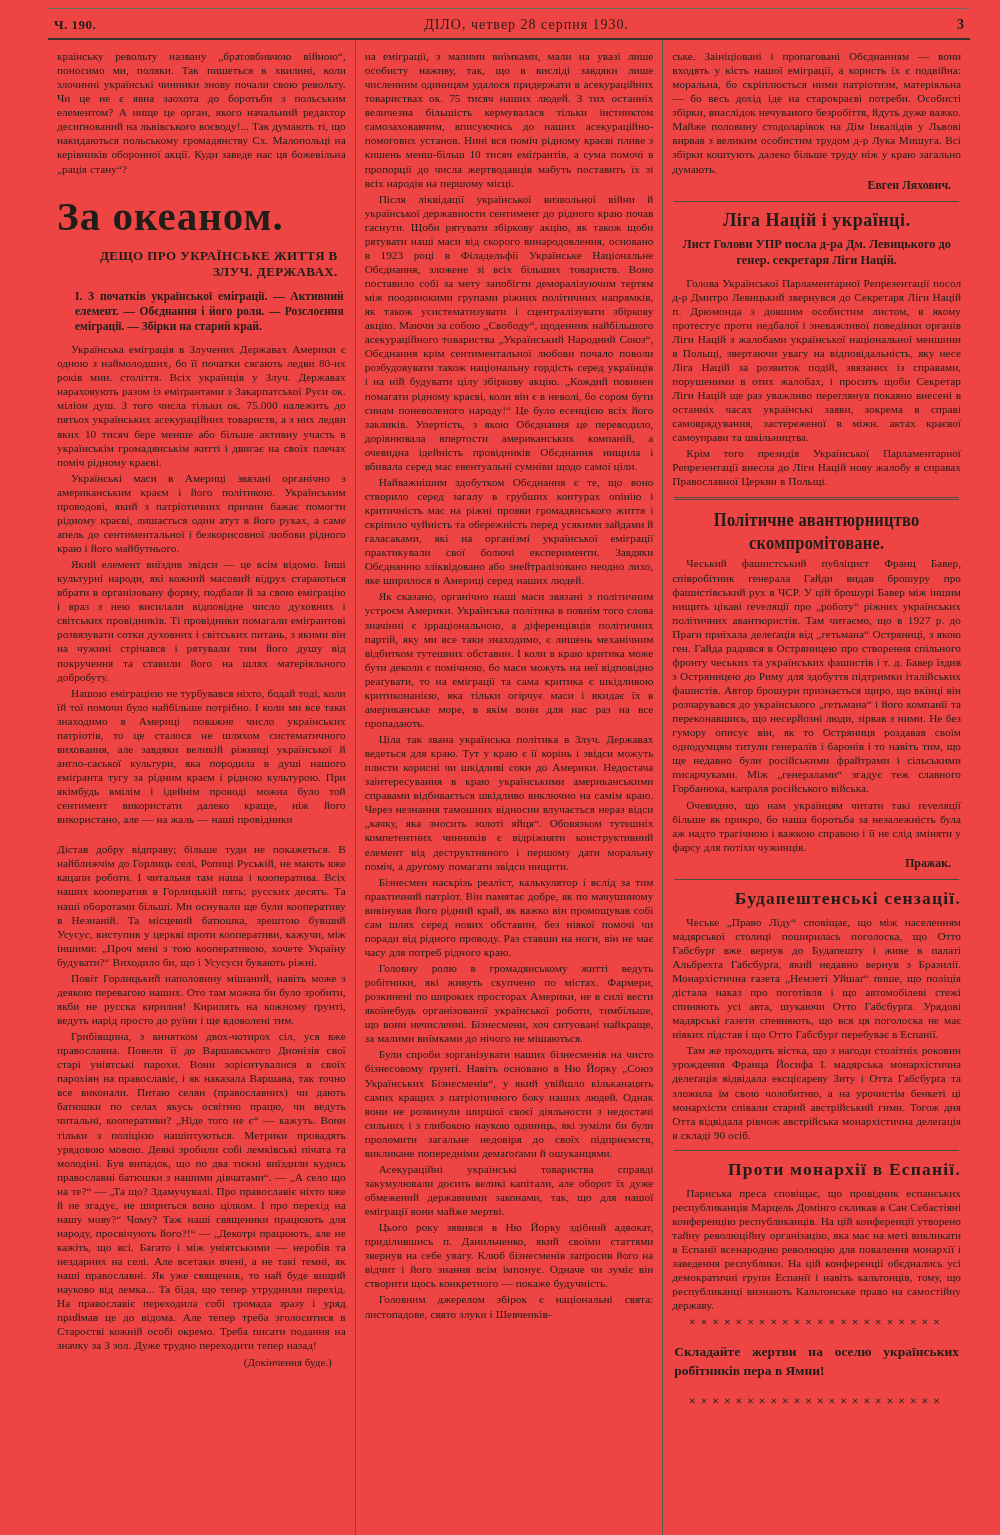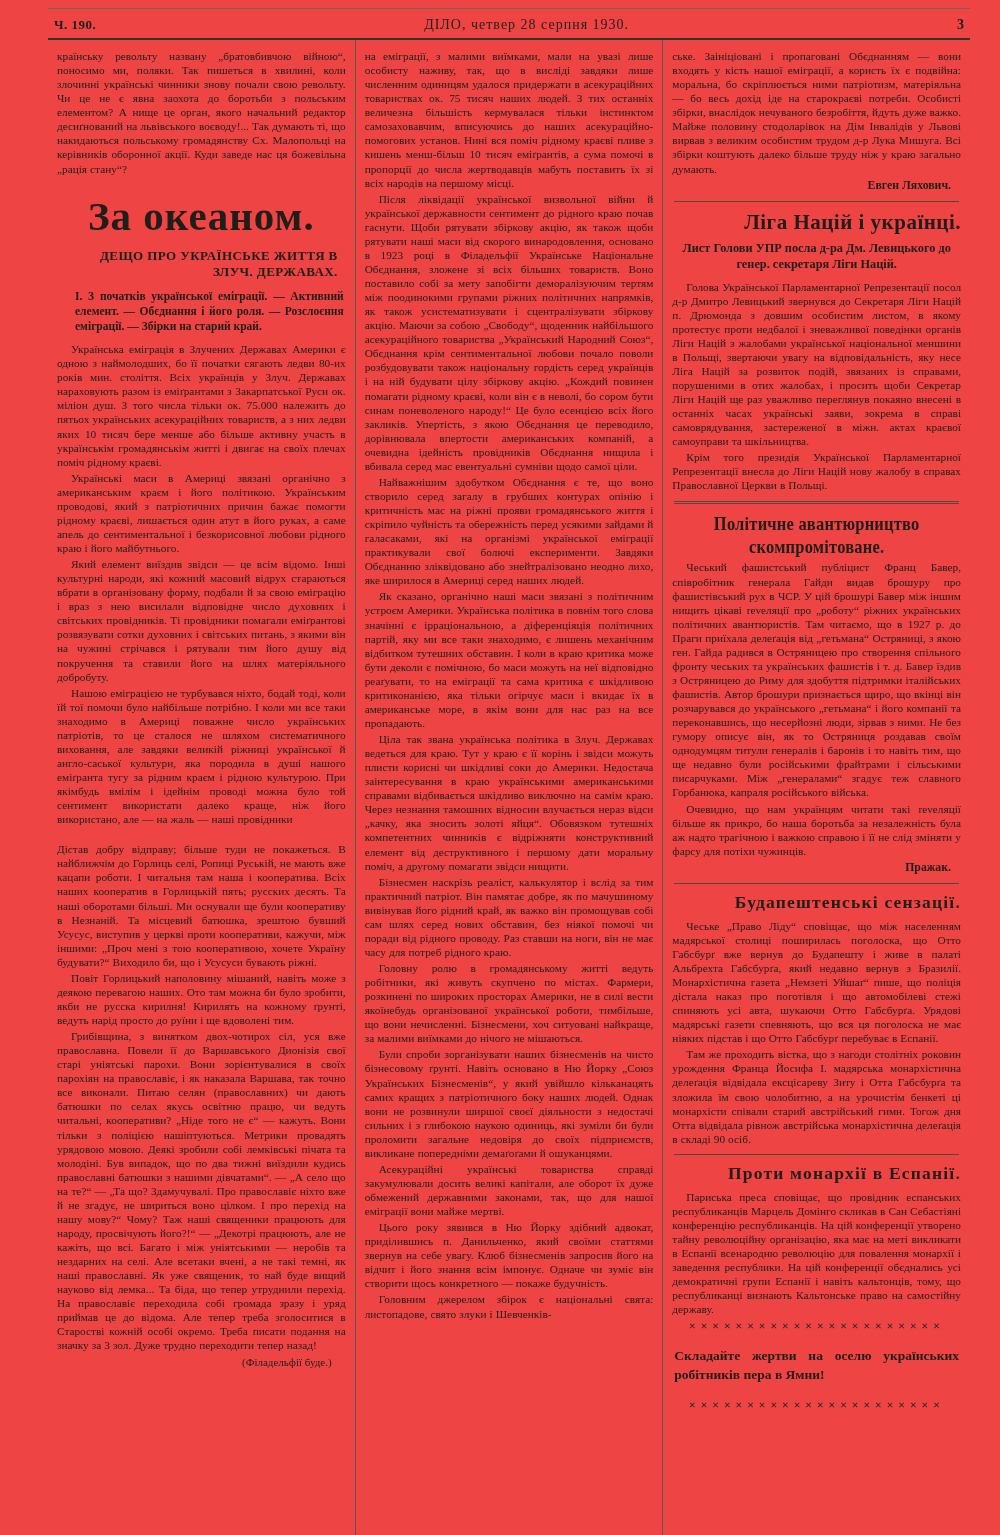--- a/index.html
+++ b/index.html
@@ -32,37 +32,37 @@
 
   p.body {
     font-size:11.3px; line-height:1.245;
     text-align:justify; text-indent:14px;
     margin-bottom:2px;
     word-spacing:.2px;
   }
   .cont p.body:first-child { text-indent:0; }
 
   h1.headline-xl {
-    font-size:41px; font-weight:700; text-align:center;
+    font-size:41px; font-weight:700; 
     margin:16px 0 8px 0; letter-spacing:1px;
   }
   h2.kicker {
     font-size:13px; font-weight:700; text-align:right;
     margin:2px 8px 8px 8px; line-height:1.3; letter-spacing:.4px;
   }
   p.lede {
     font-size:11.5px; font-weight:700; text-align:justify;
     margin:0 2px 8px 18px; line-height:1.3;
   }
   .gap { height:14px; }
   hr.sep { border:0; border-top:1px solid #4d4b42; margin:8px 2px; }
   hr.sep-double { border:0; border-top:3px double #4d4b42; margin:9px 2px; }
 
   h3.headline-lg {
-    font-size:21px; font-weight:700; text-align:right;
+    font-size:18px; font-weight:700; text-align:center;
     margin:6px 0 6px 0; letter-spacing:.5px;
   }
   h3.headline-md {
     font-size:17.5px; font-weight:700; text-align:right;
     margin:6px 0 6px 0; letter-spacing:1.2px;
   }
   h3.headline-cond {
     font-size:16.5px; font-weight:700; text-align:center;
     margin:6px 0 7px 0; letter-spacing:.2px;
     transform:scaleY(1.15); transform-origin:top;
@@ -115,21 +115,21 @@
           <p class="body">Нашою еміграцією не турбувався ніхто, бодай тоді, коли їй тої помочи було найбільше потрібно. І коли ми все таки знаходимо в Америці поважне число українських патріотів, то це сталося не шляхом систематичного виховання, але завдяки великій ріжниці української й англо-саської культури, яка породила в душі нашого еміґранта тугу за рідним краєм і рідною культурою. При якімбудь вмілім і ідейнім проводі можна було той сентимент використати далеко краще, ніж його використано, але — на жаль — наші провідники</p>
         </div>
 
       <div class="gap"></div>
 
       <div class="cont">
           <p class="body">Дістав добру відправу; більше туди не покажеться. В найближчім до Горлиць селі, Ропиці Руській, не мають вже кацапи роботи. І читальня там наша і кооператива. Всіх наших кооператив в Горлицькій пять; русских десять. Та наші оборотами більші. Ми оснували ще були кооперативу в Незнаній. Та місцевий батюшка, зрештою бувший Усусус, виступив у церкві проти кооперативи, кажучи, між іншими: „Проч мені з тою кооперативою, хочете Україну будувати?“ Виходило би, що і Усусуси бувають ріжні.</p>
           <p class="body">Повіт Горлицький наполовину мішаний, навіть може з деякою перевагою наших. Ото там можна би було зробити, якби не русска кирилня! Кирилять на кожному ґрунті, ведуть нарід просто до руїни і ще вдоволені тим.</p>
           <p class="body">Грибівщина, з винятком двох-чотирох сіл, уся вже православна. Повели її до Варшавського Дионізія свої старі уніятські парохи. Вони зорієнтувалися в своїх парохіян на православіє, і як наказала Варшава, так точно все виконали. Питаю селян (православних) чи дають батюшки по селах якусь освітню працю, чи ведуть читальні, кооперативи? „Ніде того не є“ — кажуть. Вони тільки з поліцією нашіптуються. Метрики провадять урядовою мовою. Деякі зробили собі лемківські пічата та молодіні. Був випадок, що по два тижні виїздили кудись православні батюшки з нашими дівчатами“. — „А село що на те?“ — „Та що? Здамучувалі. Про православіє ніхто вже й не згадує, не шириться воно цілком. І про перехід на нашу мову?“ Чому? Таж наші священики працюють для народу, просвічують його?!“ — „Декотрі працюють, але не кажіть, що всі. Багато і між уніятськими — неробів та нездарних на селі. Але всетаки вчені, а не такі темні, як наші православні. Як уже священик, то най буде вищий науково від лемка... Та біда, що тепер утруднили перехід. На православіє переходила собі громада зразу і уряд приймав це до відома. Але тепер треба зголоситися в Старостві кожній особі окремо. Треба писати подання на значку за 3 зол. Дуже трудно переходити тепер назад!</p>
         </div>
-      <p class="tbc">(Філадельфії буде.)</p>
+      <p class="tbc">(Докінчення буде.)</p>
     </section>
 
     <section class="col">
       <div class="cont">
           <p class="body">на еміграції, з малими виїмками, мали на увазі лише особисту наживу, так, що в висліді завдяки лише численним одиницям удалося придержати в асекураційних товариствах ок. 75 тисяч наших людей. З тих останніх величезна більшість кермувалася тільки інстинктом самозаховавчим, вписуючись до наших асекураційно-помогових установ. Нині вся поміч рідному краєві пливе з кишень менш-більш 10 тисяч еміґрантів, а сума помочі в пропорції до числа жертводавців мабуть поставить їх зі всіх народів на першому місці.</p>
           <p class="body">Після ліквідації української визвольної війни й української державности сентимент до рідного краю почав гаснути. Щоби рятувати збіркову акцію, як також щоби рятувати наші маси від скорого винародовлення, основано в 1923 році в Філадельфії Українське Національне Обєднання, зложене зі всіх більших товариств. Воно поставило собі за мету запобігти деморалізуючим тертям між поодинокими групами ріжних політичних напрямків, як також усистематизувати і сцентралізувати збіркову акцію. Маючи за собою „Свободу“, щоденник найбільшого асекураційного товариства „Український Народний Союз“, Обєднання крім сентиментальної любови почало поволи розбудовувати також національну гордість серед українців і на ній будувати цілу збіркову акцію. „Кождий повинен помагати рідному краєві, коли він є в неволі, бо сором бути синам поневоленого народу!“ Це було есенцією всіх його закликів. Упертість, з якою Обєднання це переводило, дорівнювала впертости американських компаній, а очевидна ідейність провідників Обєднання нищила і вбивала серед мас евентуальні сумніви щодо самої ціли.</p>
           <p class="body">Найважнішим здобутком Обєднання є те, що воно створило серед загалу в грубших контурах опінію і критичність мас на ріжні прояви громадянського життя і скріпило чуйність та обережність перед усякими зайдами й галасаками, які на організмі української еміграції практикували свої болючі експерименти. Завдяки Обєднанню зліквідовано або знейтралізовано неодно лихо, яке ширилося в Америці серед наших людей.</p>
           <p class="body">Як сказано, органічно наші маси звязані з політичним устроєм Америки. Українська політика в повнім того слова значінні є ірраціональною, а діференціяція політичних партій, яку ми все таки знаходимо, є лишень механічним відбитком тутешних обставин. І коли в краю критика може бути деколи є помічною, бо маси можуть на неї відповідно реаґувати, то на еміграції та сама критика є шкідливою критиконанією, яка тільки огірчує маси і вкидає їх в американське море, в якім вони для нас раз на все пропадають.</p>
           <p class="body">Ціла так звана українська політика в Злуч. Державах ведеться для краю. Тут у краю є її корінь і звідси можуть плисти корисні чи шкідливі соки до Америки. Недостача заінтересування в краю українськими американськими справами відбивається шкідливо виключно на самім краю. Через незнання тамошних відносин влучається нераз відси „качку, яка зносить золоті яйця“. Обовязком тутешніх компетентних чинників є відріжняти конструктивний елемент від деструктивного і першому дати моральну поміч, а другому помагати звідси нищити.</p>
           <p class="body">Бізнесмен наскрізь реаліст, калькулятор і вслід за тим практичний патріот. Він памятає добре, як по мачушиному вивінував його рідний край, як важко він промощував собі сам шлях серед нових обставин, без ніякої помочі чи поради від рідного проводу. Раз ставши на ноги, він не має часу для потреб рідного краю.</p>

